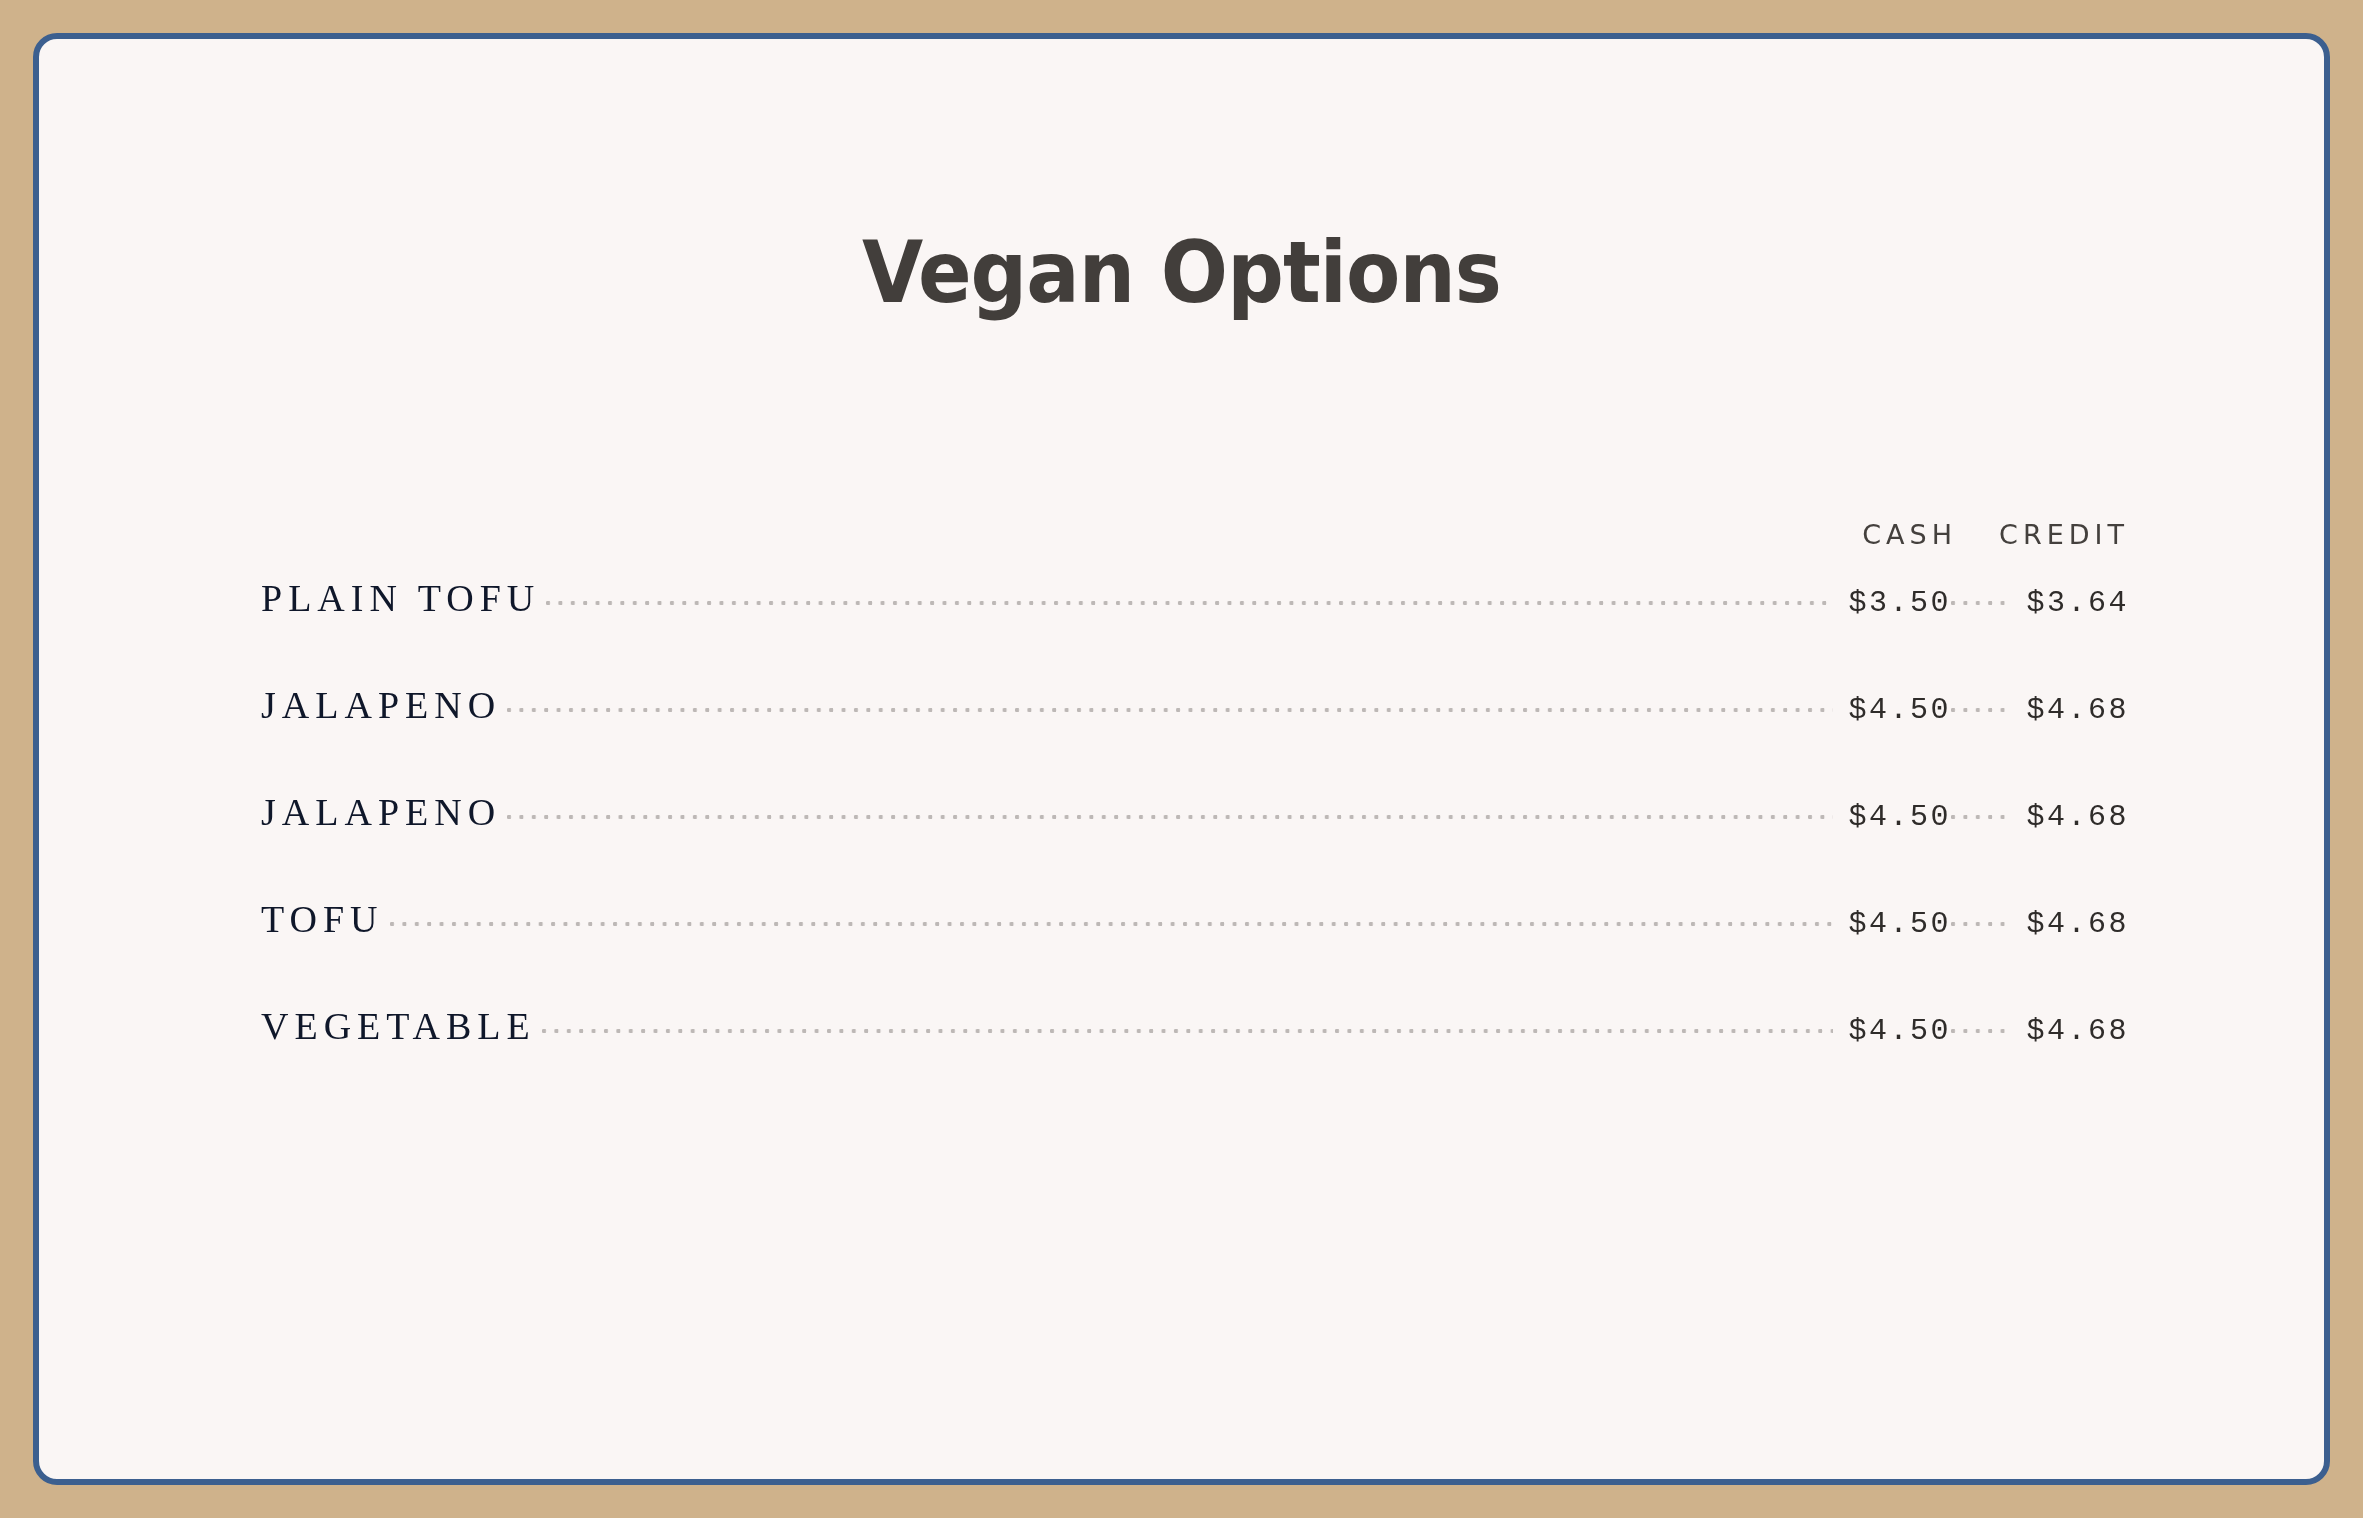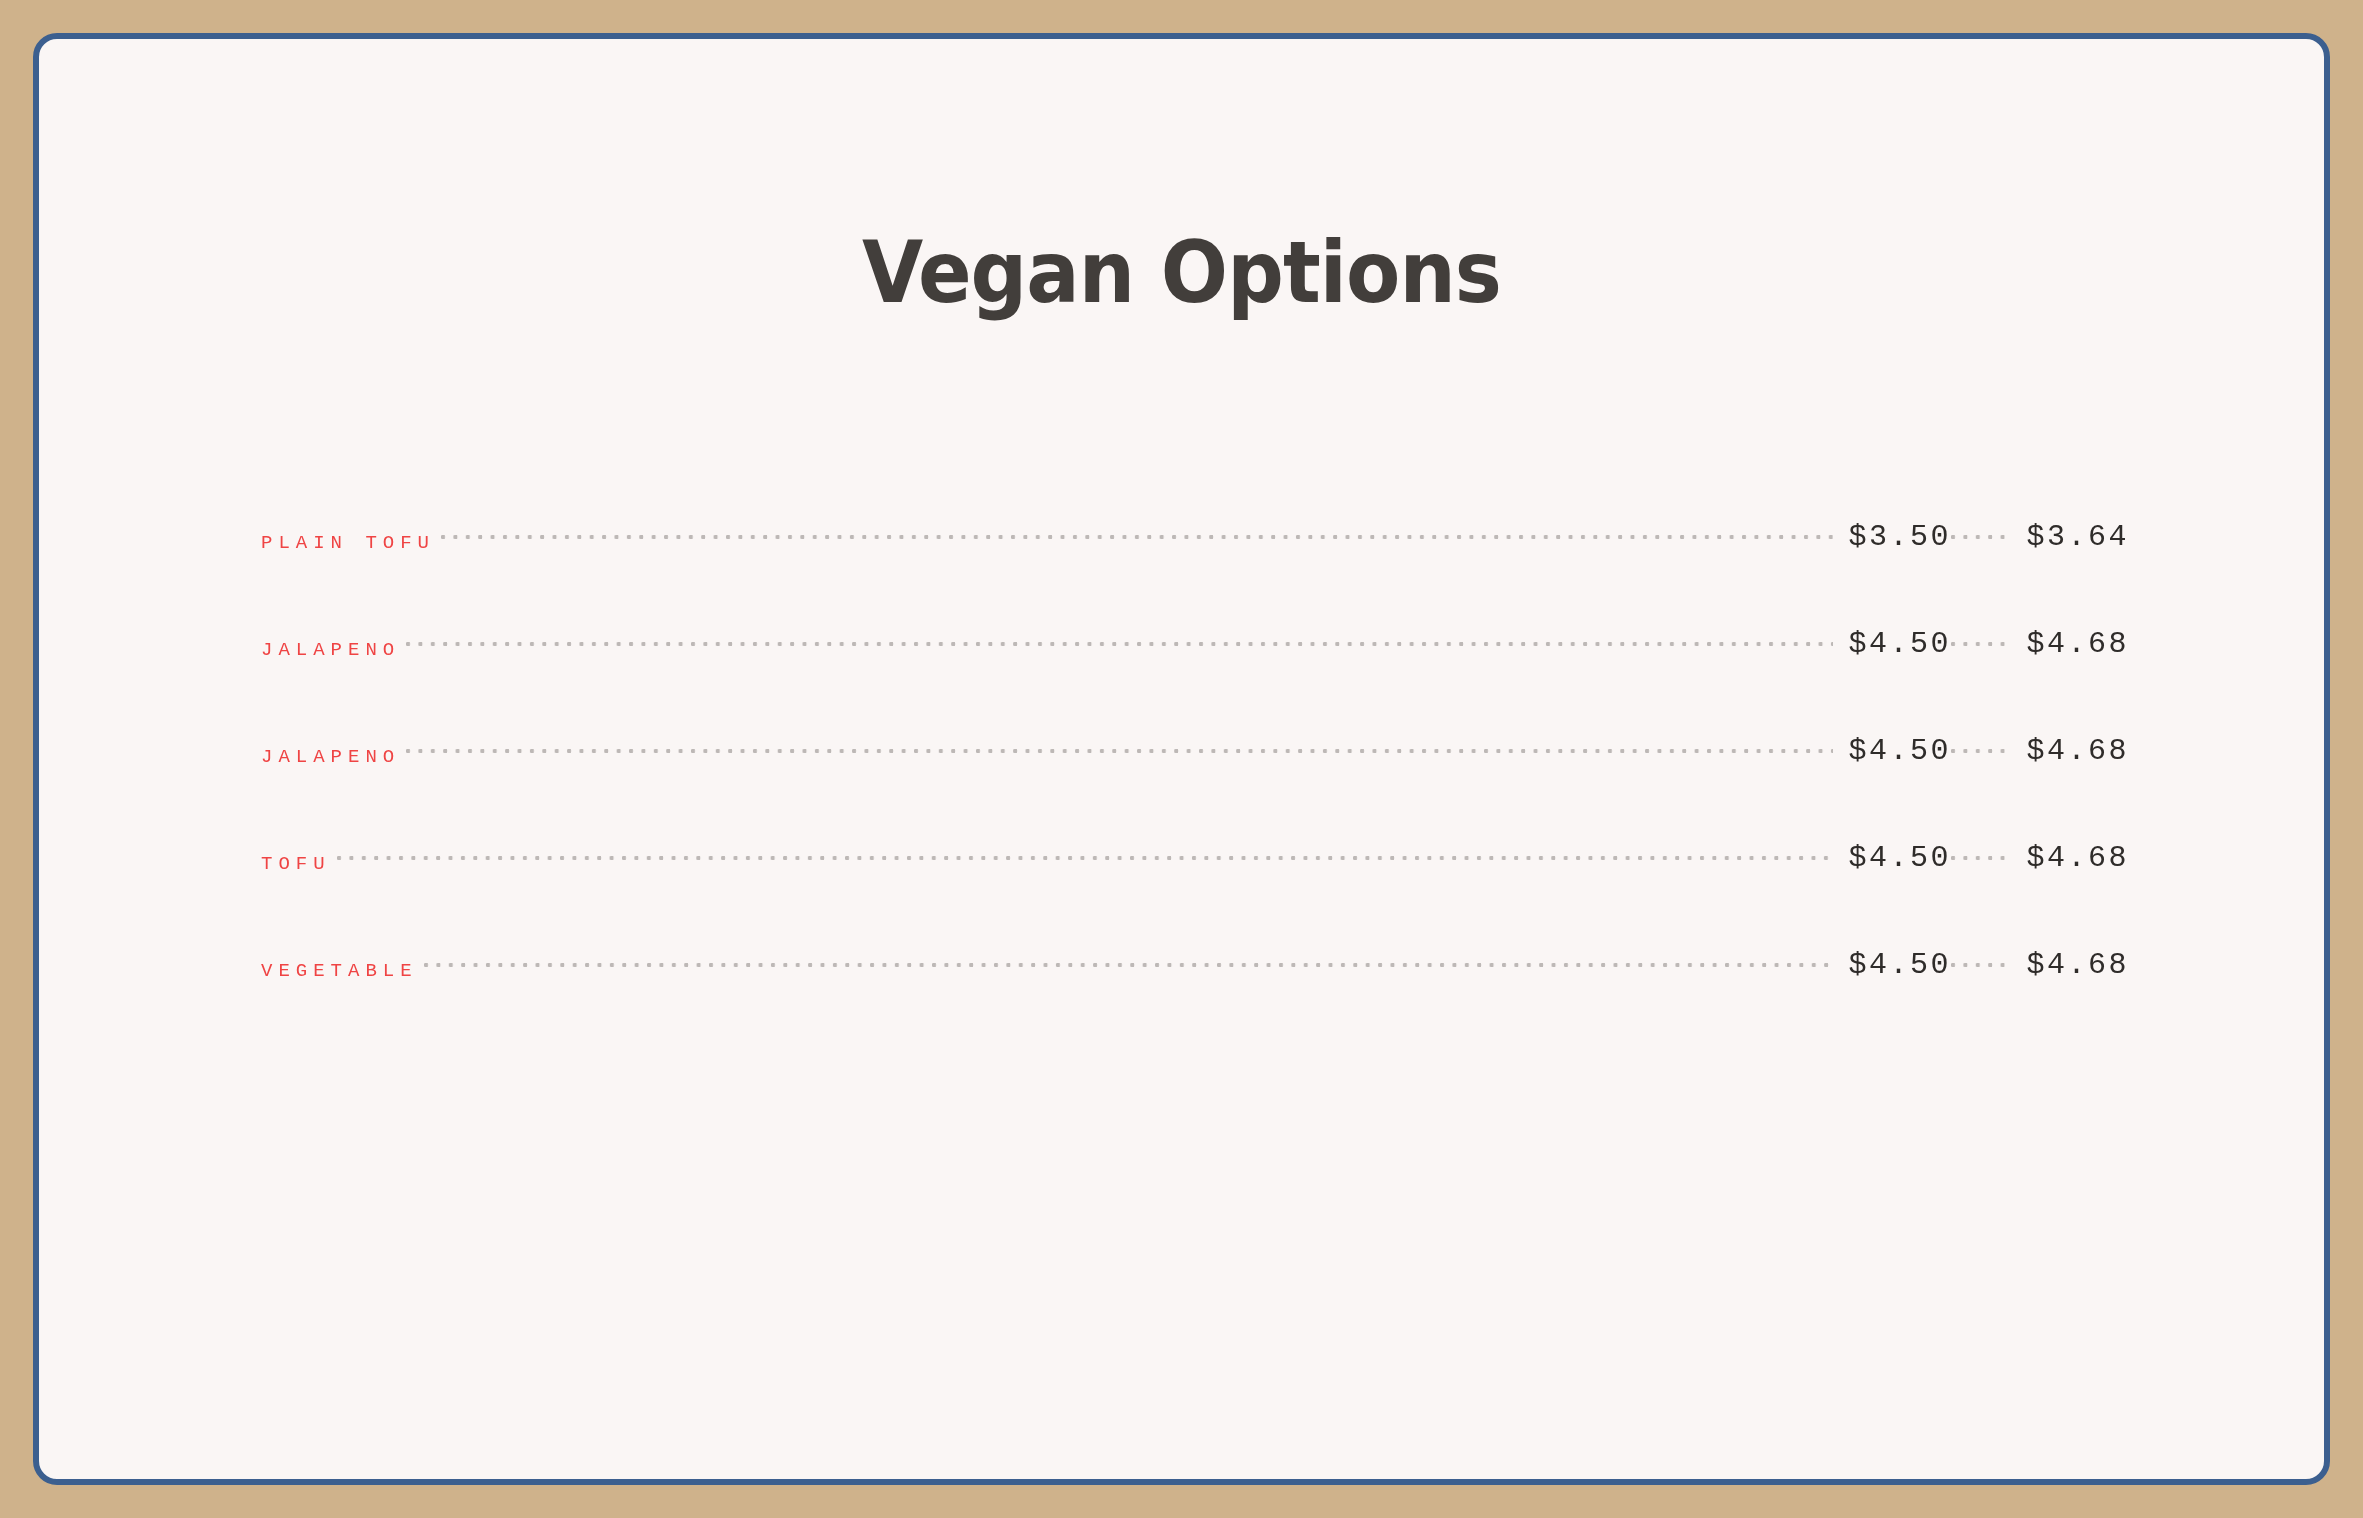--- a/index.html
+++ b/index.html
@@ -84,24 +84,24 @@
   .row-inner {
     position: absolute;
     left: 0;
     right: 0;
     top: 26px;
     display: flex;
     align-items: flex-end;
   }
 
   .item-name {
-    font-family: Liberation Mono, monospace;
-    font-size: 19px;
+    font-family: Liberation Serif, serif;
+    font-size: 38px;
     letter-spacing: 6px;
-    color: #ef4444;
+    color: #0f172a;
     white-space: nowrap;
     flex: 0 0 auto;
     padding-right: 6px;
   }
 
   .leader {
     flex: 1 1 auto;
     height: 26px;
     margin: 0 0 4px 0;
     background-image: radial-gradient(circle at 2px 50%, #bdb8b6 2px, rgba(0,0,0,0) 2.4px);
@@ -135,20 +135,24 @@
 </head>
 <body>
 
 <div class="page">
   <div class="card">
 
     <div class="title">Vegan Options</div>
 
     <div class="menu">
 
+      <div class="head-row">
+        <div class="col-head cash">CASH</div>
+        <div class="col-head credit">CREDIT</div>
+      </div>
 
       <div class="row">
         <div class="row-inner">
           <span class="item-name">PLAIN TOFU</span>
           <span class="leader"></span>
           <span class="price cash">$3.50</span>
           <span class="leader short"></span>
           <span class="price credit">$3.64</span>
         </div>
       </div>

